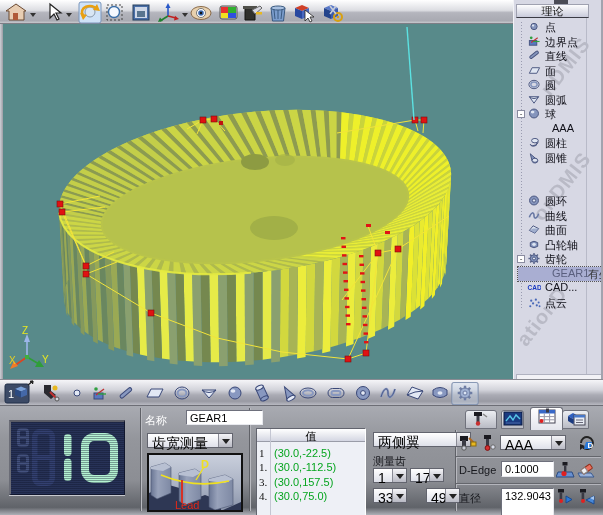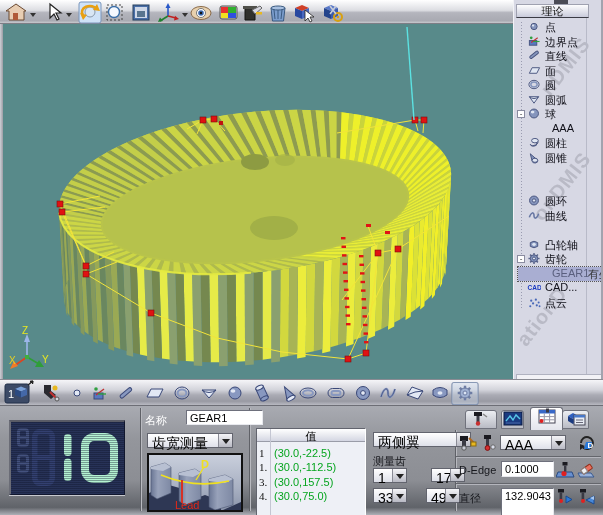--- a/index.html
+++ b/index.html
@@ -506,20 +506,27 @@
       </svg>
       <span class="tx" style="left:31px">圆环</span>
     </div>
     <div class="row" style="top:208.5px">
       <svg class="ic" viewBox="0 0 14 14">
         <path d="M2 9 C4 3 7 3 7 7 C7 11 10 11 12 5" fill="none" stroke="#8595bd" stroke-width="1.8"></path>
         <path d="M2 9 C4 3 7 3 7 7 C7 11 10 11 12 5" fill="none" stroke="#46527c" stroke-width="0.6"></path>
       </svg>
       <span class="tx" style="left:31px">曲线</span>
     </div>
+    <div class="row" style="top:223px">
+      <svg class="ic" viewBox="0 0 14 14">
+        <polygon points="2,8 6,3 12,6 8,11" fill="#dfe6f2" stroke="#46527c"></polygon>
+        <polygon points="2,8 6,6 12,6 8,11" fill="#8595bd" opacity="0.7"></polygon>
+      </svg>
+      <span class="tx" style="left:31px">曲面</span>
+    </div>
     <div class="row" style="top:237.5px">
       <svg class="ic" viewBox="0 0 14 14">
         <path d="M3 5 Q7 2 11 5 L11 9 Q7 12 3 9 Z" fill="#8595bd" stroke="#46527c"></path>
         <ellipse cx="7" cy="7" rx="2" ry="1.5" fill="#dfe6f2"></ellipse>
       </svg>
       <span class="tx" style="left:31px">凸轮轴</span>
     </div>
     <div class="row" style="top:252px">
       <svg class="ic" viewBox="0 0 14 14">
         <circle cx="7" cy="7" r="4" fill="#8595bd" stroke="#46527c"></circle>
@@ -692,21 +699,21 @@
 </div>
 <div class="combo" style="left:373px;top:26px;width:98px;height:15px">
       <span class="ct" style="left:4px">两侧翼</span>
       <span class="cb"></span>
     </div>
 <span class="dlbl" style="left:373px;top:48px">测量齿</span>
 <div class="combo" style="left:373px;top:62px;width:34px;height:15px">
       <span class="ct" style="left:4px">1</span>
       <span class="cb"></span>
     </div>
-<div class="combo" style="left:431px;top:62px;width:34px;height:14px">
+<div class="combo" style="left:410px;top:62px;width:34px;height:14px">
       <span class="ct" style="left:4px">17</span>
       <span class="cb"></span>
     </div>
 <div class="combo" style="left:373px;top:82px;width:34px;height:15px">
       <span class="ct" style="left:4px">33</span>
       <span class="cb"></span>
     </div>
 <div class="combo" style="left:426px;top:82px;width:34px;height:15px">
       <span class="ct" style="left:4px">49</span>
       <span class="cb"></span>

